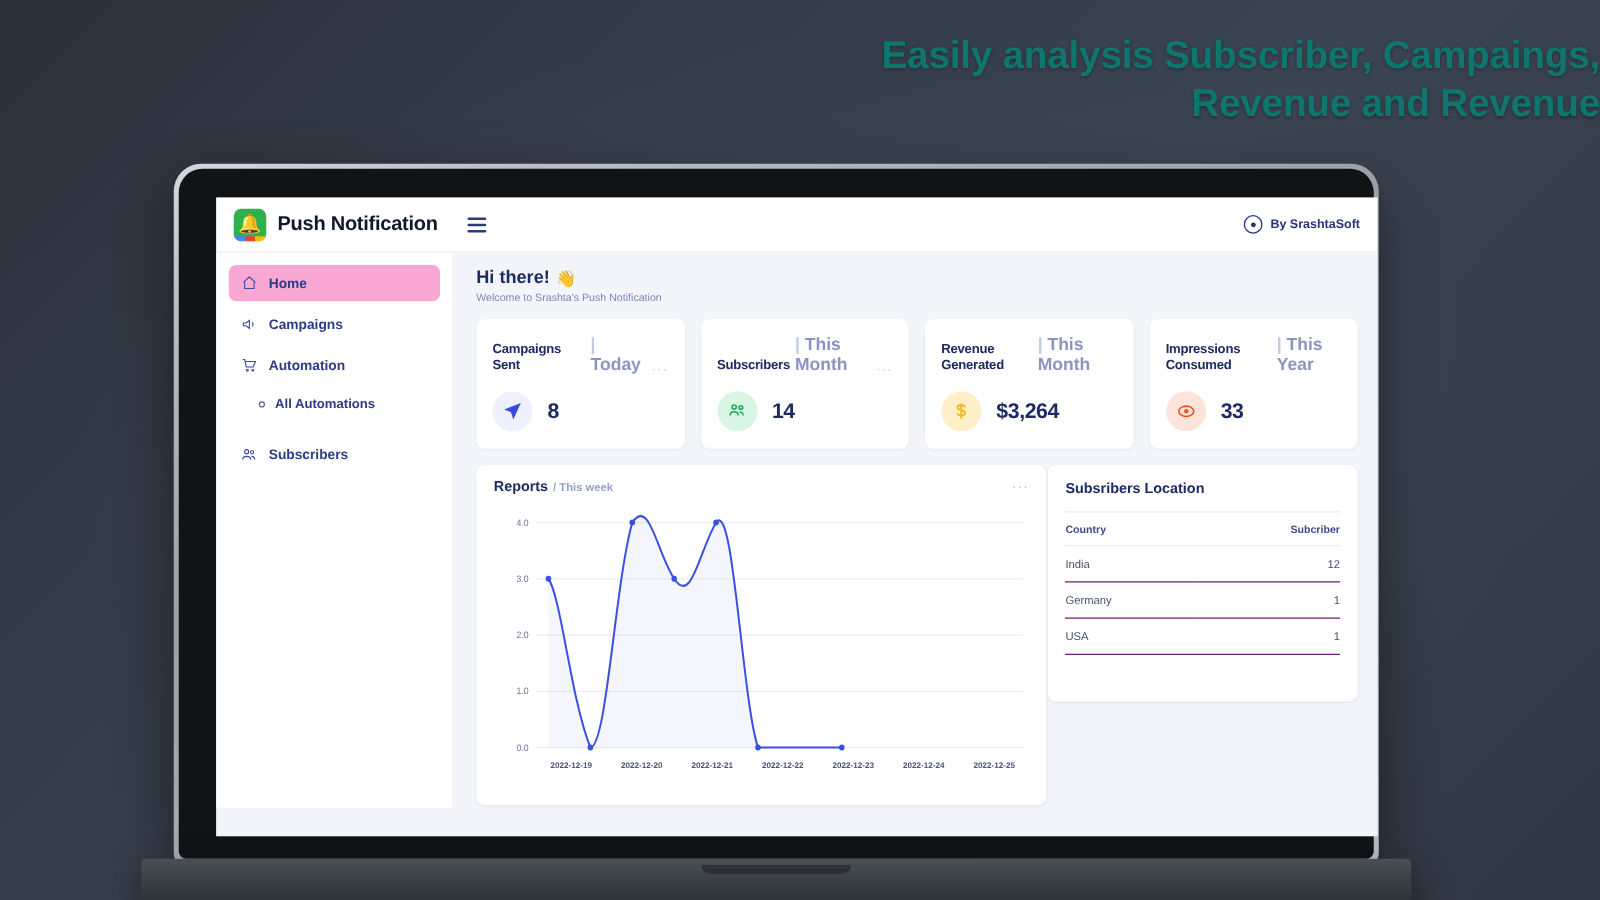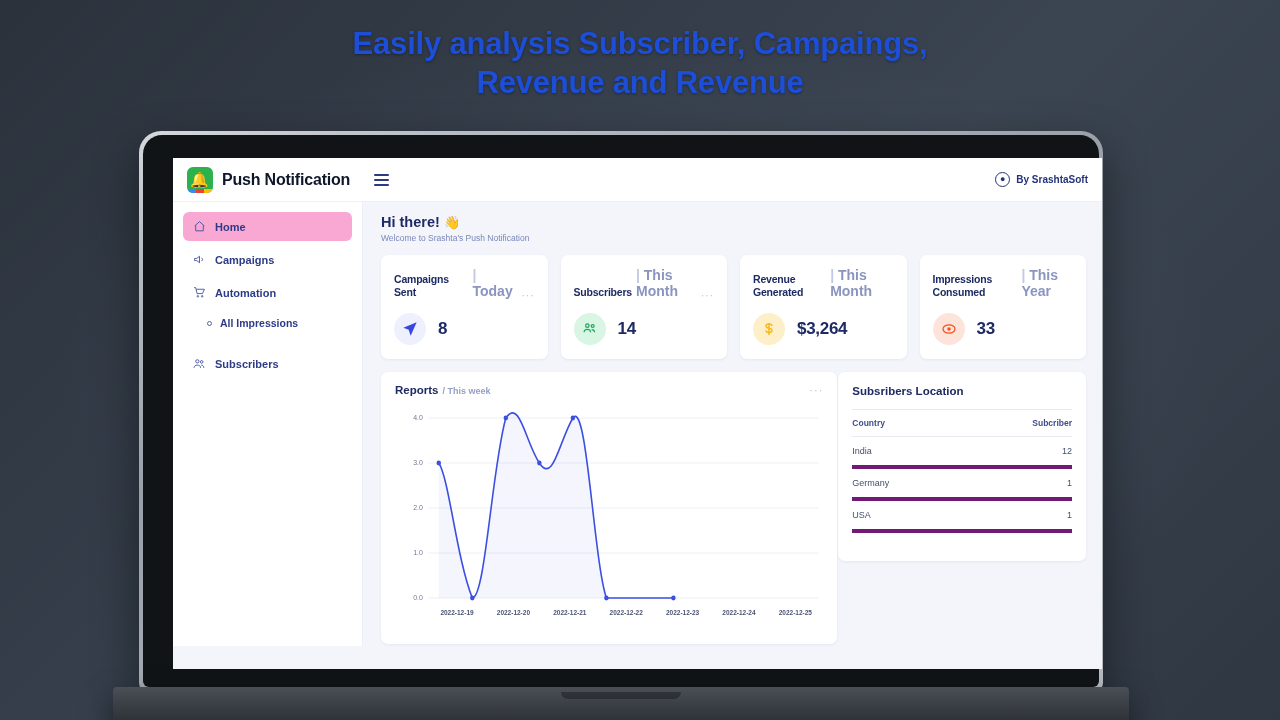--- a/index.html
+++ b/index.html
@@ -15,21 +15,21 @@
   .bg-glow {
     position: absolute; left: 50%; top: 52%;
     width: 1180px; height: 700px; transform: translate(-50%,-50%);
     background: radial-gradient(ellipse at 50% 50%, rgba(120,135,155,0.20) 0%, rgba(120,135,155,0.07) 42%, rgba(0,0,0,0) 70%);
     pointer-events: none;
   }
 
   
   .headline {
     position: absolute; top: 24px; left: 0; width: 100%;
-    text-align: center; color: #1d4ed8;
+    text-align: right; color: #0f766e;
     font-size: 31px; font-weight: bold; line-height: 1.26;
     letter-spacing: -0.2px;
     text-shadow: 0 1px 3px rgba(0,0,0,0.35);
   }
 
   
   .laptop {
     position: absolute; left: 139px; top: 131px;
     width: 964px; height: 560px;
   }
@@ -166,21 +166,21 @@
     box-shadow: 0 1px 3px rgba(40,60,120,0.07); height: 189px;
   }
   .loc-title { font-size: 11.5px; font-weight: bold; color: #1d2a63; }
   .loc-table { width: 100%; border-collapse: collapse; margin-top: 12px; }
   .loc-table th {
     font-size: 8.5px; color: #3f4d8d; font-weight: 700; text-align: left;
     padding: 8px 0; border-top: 1px solid #e7eaf3; border-bottom: 1px solid #e7eaf3;
   }
   .loc-table th:last-child, .loc-table td:last-child { text-align: right; }
   .loc-table td {
-    font-size: 9px; color: #46506e; padding: 9px 0; border-bottom: 4px solid #701a75;
+    font-size: 9px; color: #46506e; padding: 9px 0; border-bottom: 1px solid #701a75;
     font-weight: 500;
   }
 </style>
 </head>
 <body>
 
 <div class="bg-glow"></div>
 
 <div class="headline">
   <div>Easily analysis Subscriber, Campaings,</div>
@@ -243,21 +243,21 @@
               <svg viewBox="0 0 24 24">
                   <path d="M2 3h3l2.5 11h10L21 6H6"></path>
                   <circle cx="9" cy="19" r="1.4"></circle>
                   <circle cx="17" cy="19" r="1.4"></circle>
                 </svg>
             </span>
             <span>Automation</span>
           </div>
           <div class="sub-item">
             <span class="sub-bullet"></span>
-            <span>All Impressions</span>
+            <span>All Automations</span>
           </div>
           <div class="nav-item" style="margin-top:14px">
             <span class="nav-icon">
               <svg viewBox="0 0 24 24">
                   <circle cx="8" cy="8" r="3"></circle>
                   <circle cx="16" cy="9" r="2.4"></circle>
                   <path d="M2 20c0-3.3 2.7-5 6-5s6 1.7 6 5"></path>
                   <path d="M15 15c3 0 5 1.7 5 5"></path>
                 </svg>
             </span>

